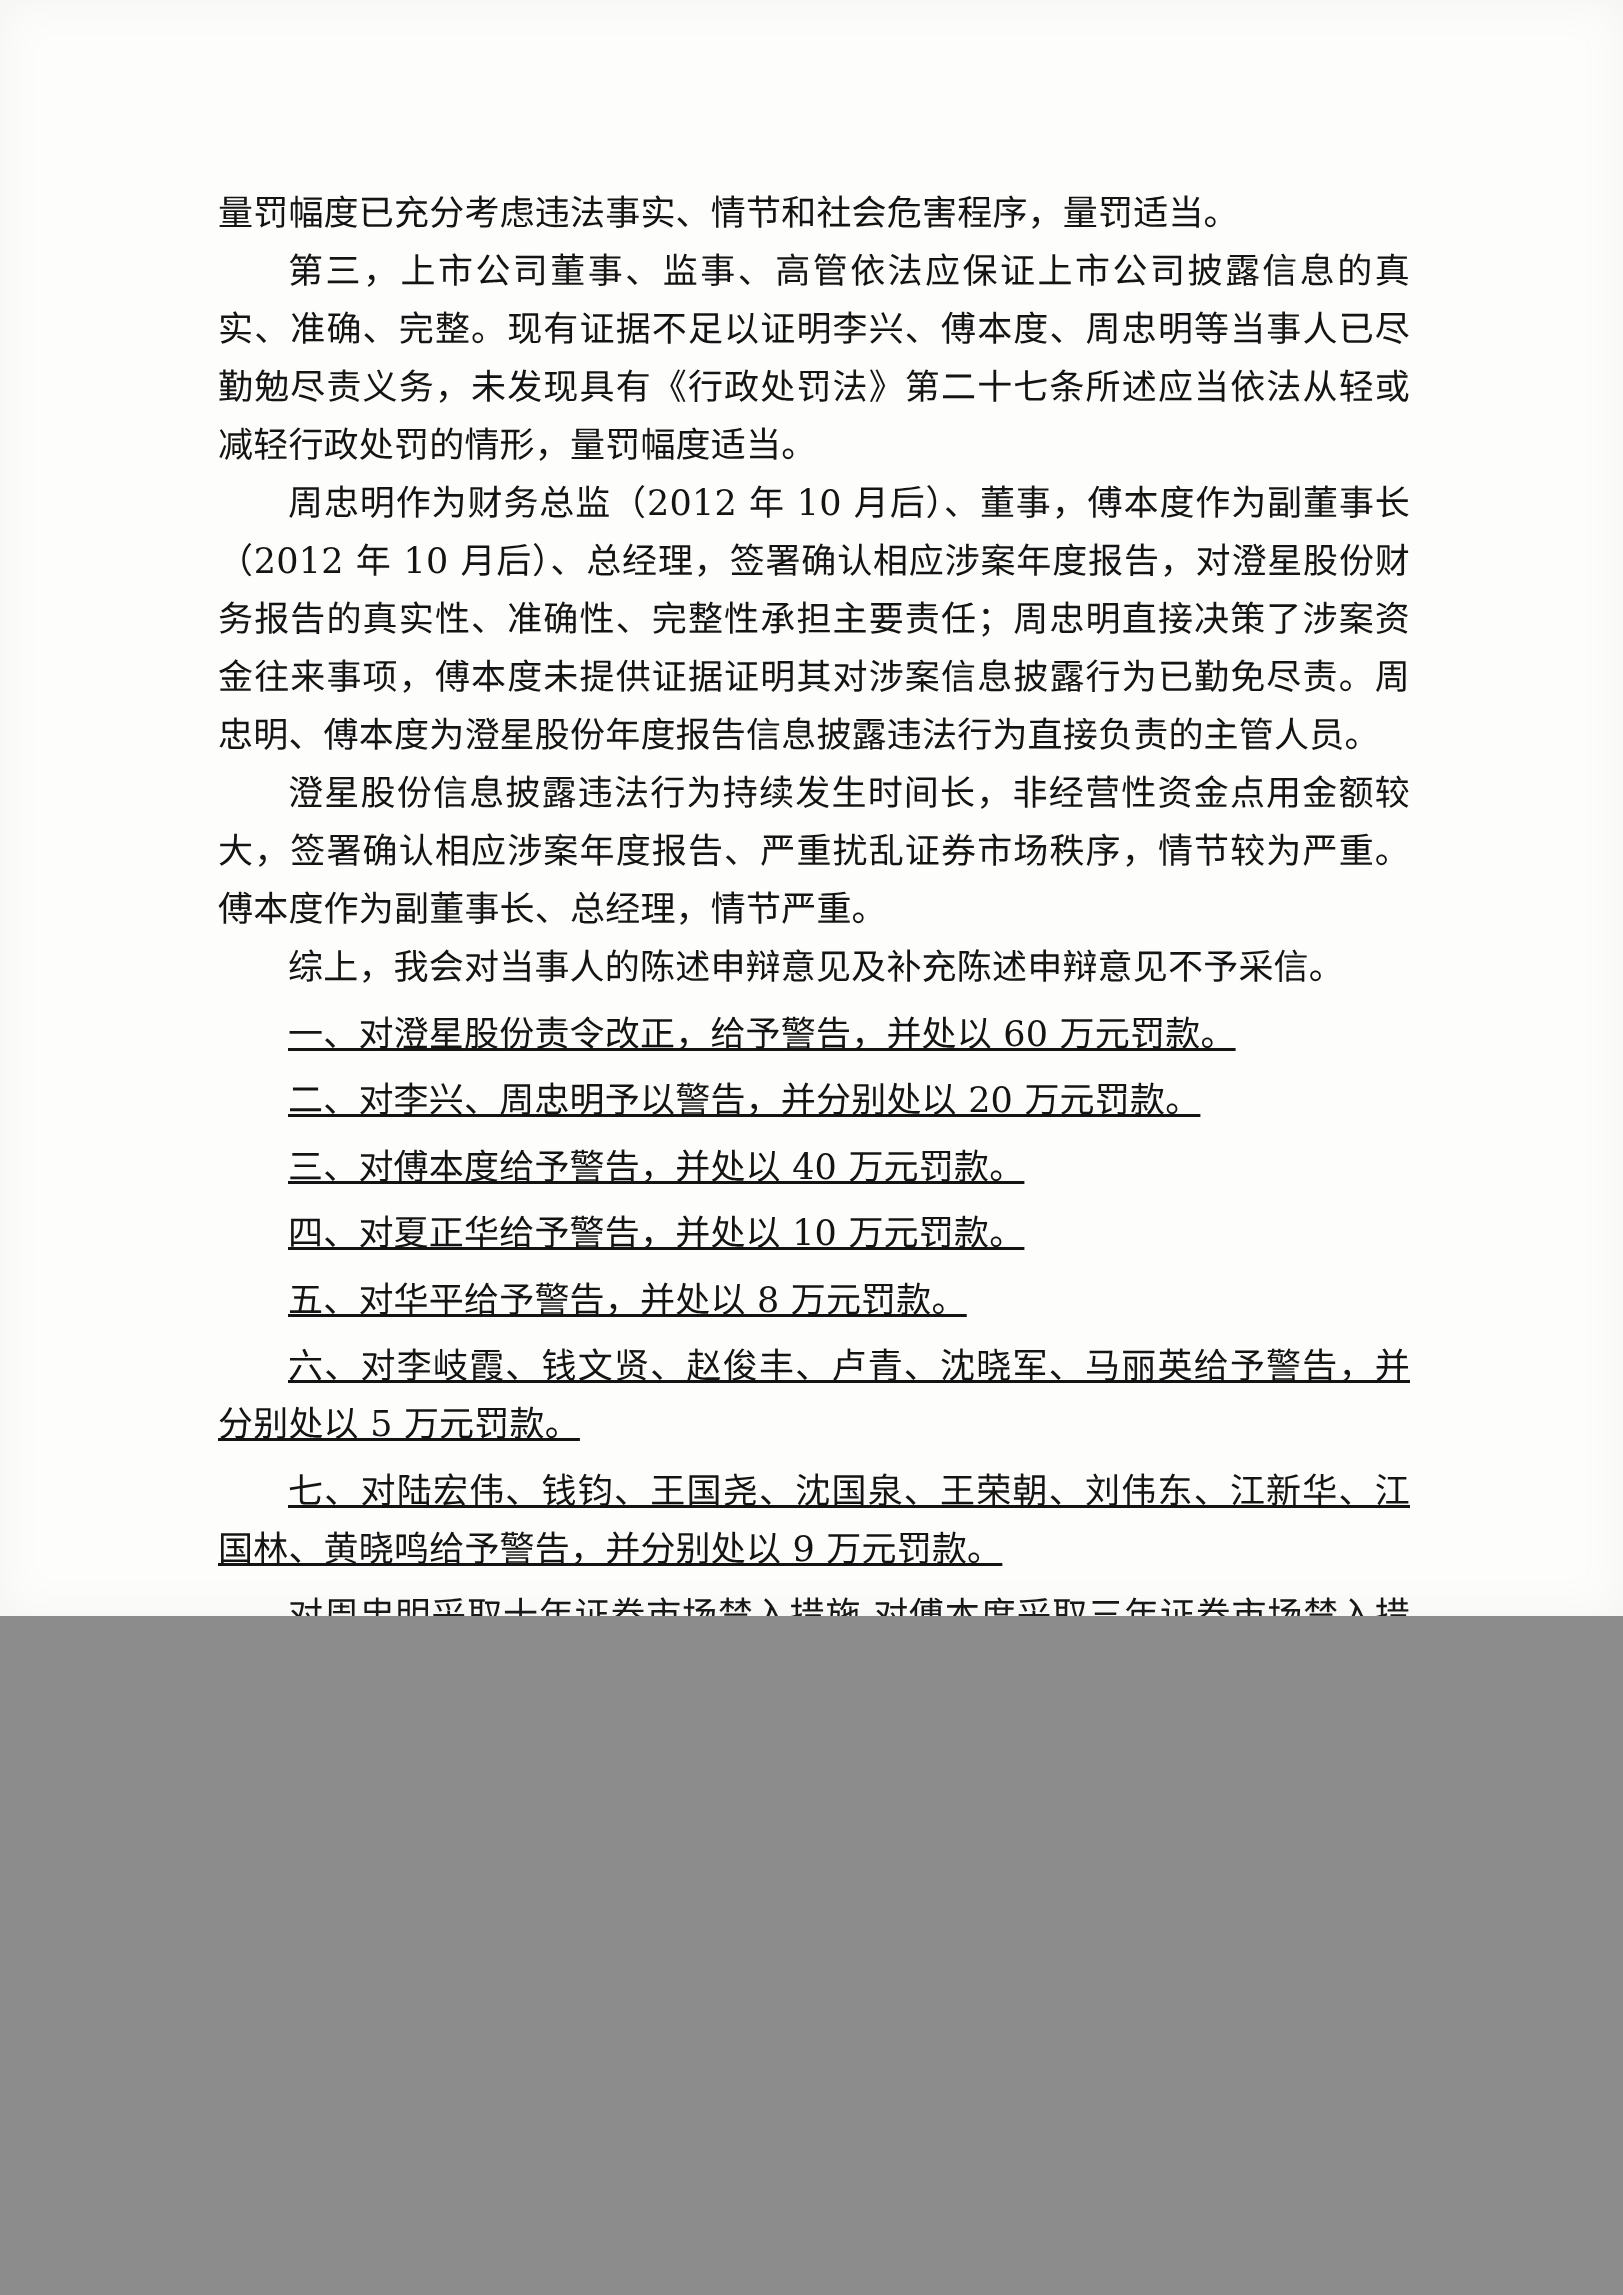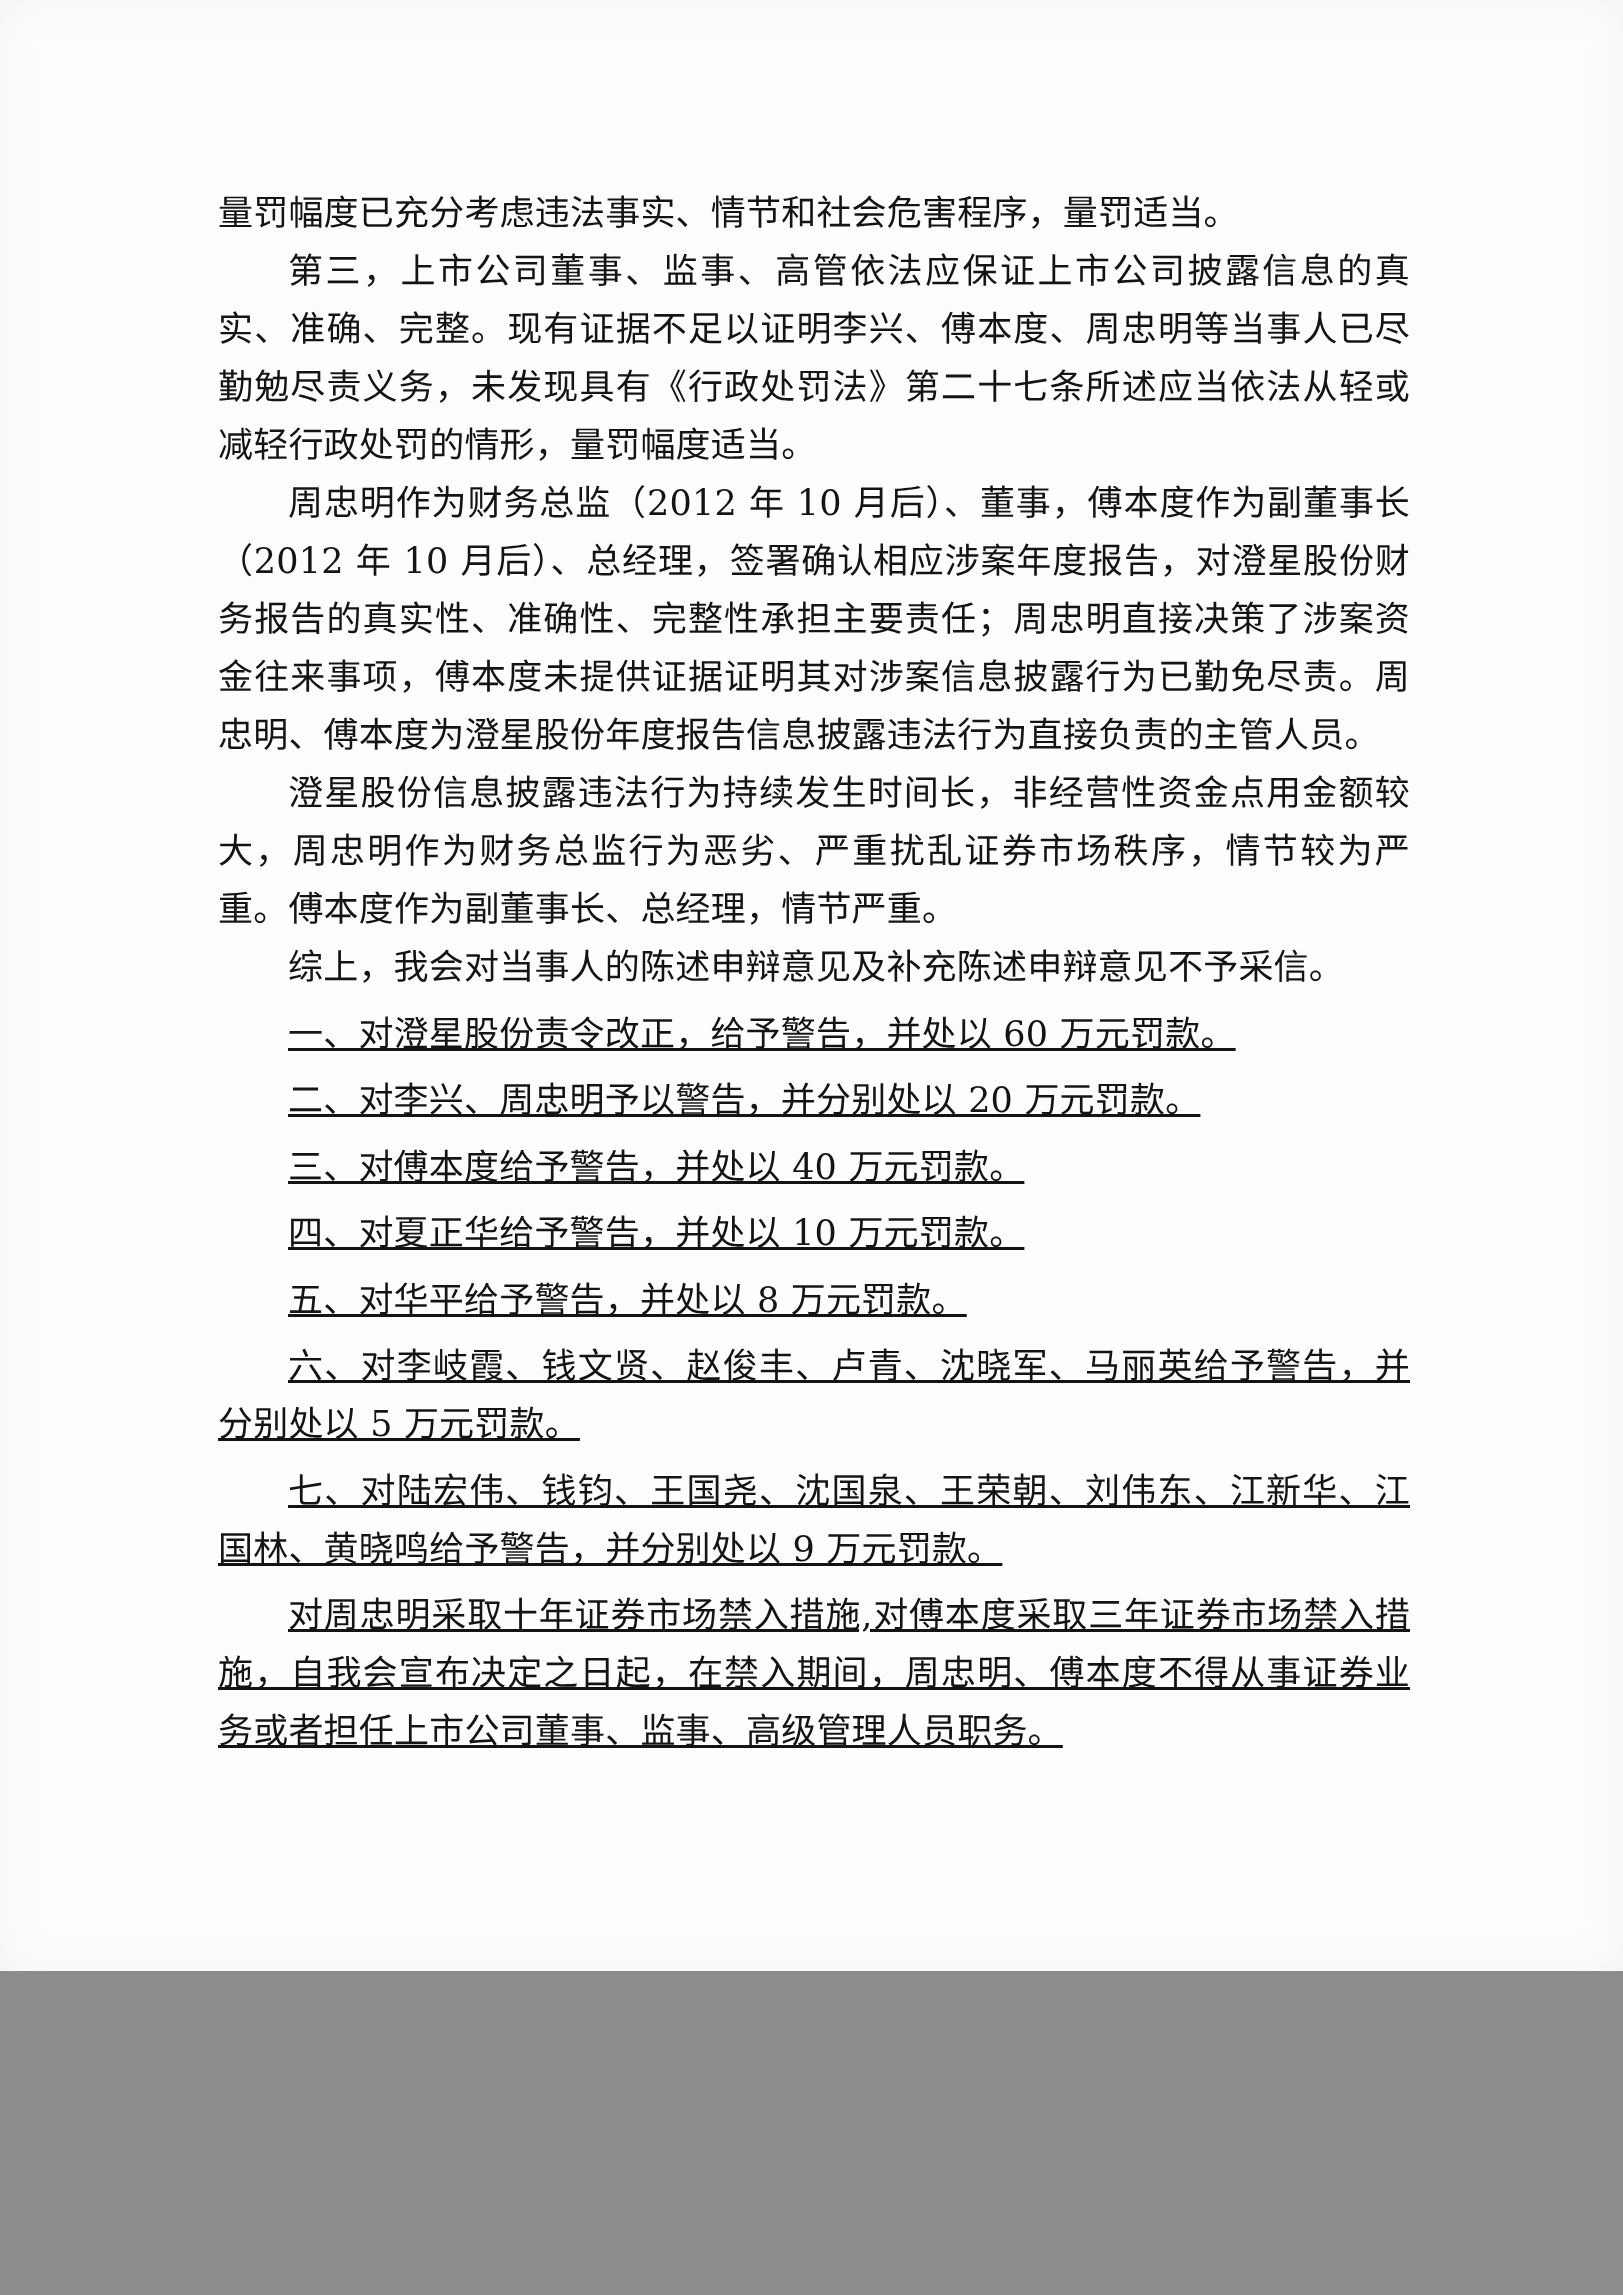--- a/index.html
+++ b/index.html
@@ -4,21 +4,21 @@
 <title>行政处罚决定书</title>
 <style>
   html, body {
     margin: 0;
     padding: 0;
     background: #8c8c8c;
   }
   .page {
     position: relative;
     width: 1623px;
-    height: 1971px;
+    height: 1616px;
     margin: 0 auto;
     background: #fdfdfc;
     box-sizing: border-box;
     overflow: hidden;
   }
   .page-inner {
     position: absolute;
     left: 218px;
     top: 184px;
     width: 1192px;
@@ -71,21 +71,21 @@
 <div class="page">
   <div class="page-inner">
     <div class="doc-body">
 
       <p class="para noindent">量罚幅度已充分考虑违法事实、情节和社会危害程序，量罚适当。</p>
 
       <p class="para">第三，上市公司董事、监事、高管依法应保证上市公司披露信息的真实、准确、完整。现有证据不足以证明李兴、傅本度、周忠明等当事人已尽勤勉尽责义务，未发现具有《行政处罚法》第二十七条所述应当依法从轻或减轻行政处罚的情形，量罚幅度适当。</p>
 
       <p class="para">周忠明作为财务总监（2012 年 10 月后）、董事，傅本度作为副董事长（2012 年 10 月后）、总经理，签署确认相应涉案年度报告，对澄星股份财务报告的真实性、准确性、完整性承担主要责任；周忠明直接决策了涉案资金往来事项，傅本度未提供证据证明其对涉案信息披露行为已勤免尽责。周忠明、傅本度为澄星股份年度报告信息披露违法行为直接负责的主管人员。</p>
 
-      <p class="para">澄星股份信息披露违法行为持续发生时间长，非经营性资金点用金额较大，周忠明作为财务总监行为恶劣、严重扰乱证券市场秩序，情节较为严重。傅本度作为副董事长、总经理，情节严重。</p>
+      <p class="para">澄星股份信息披露违法行为持续发生时间长，非经营性资金点用金额较大，签署确认相应涉案年度报告、严重扰乱证券市场秩序，情节较为严重。傅本度作为副董事长、总经理，情节严重。</p>
 
       <p class="para">综上，我会对当事人的陈述申辩意见及补充陈述申辩意见不予采信。</p>
 
 
       <p class="para gap-sm">一、对澄星股份责令改正，给予警告，并处以 60 万元罚款。</p>
 
       <p class="para gap-sm">二、对李兴、周忠明予以警告，并分别处以 20 万元罚款。</p>
 
       <p class="para gap-sm">三、对傅本度给予警告，并处以 40 万元罚款。</p>
 

